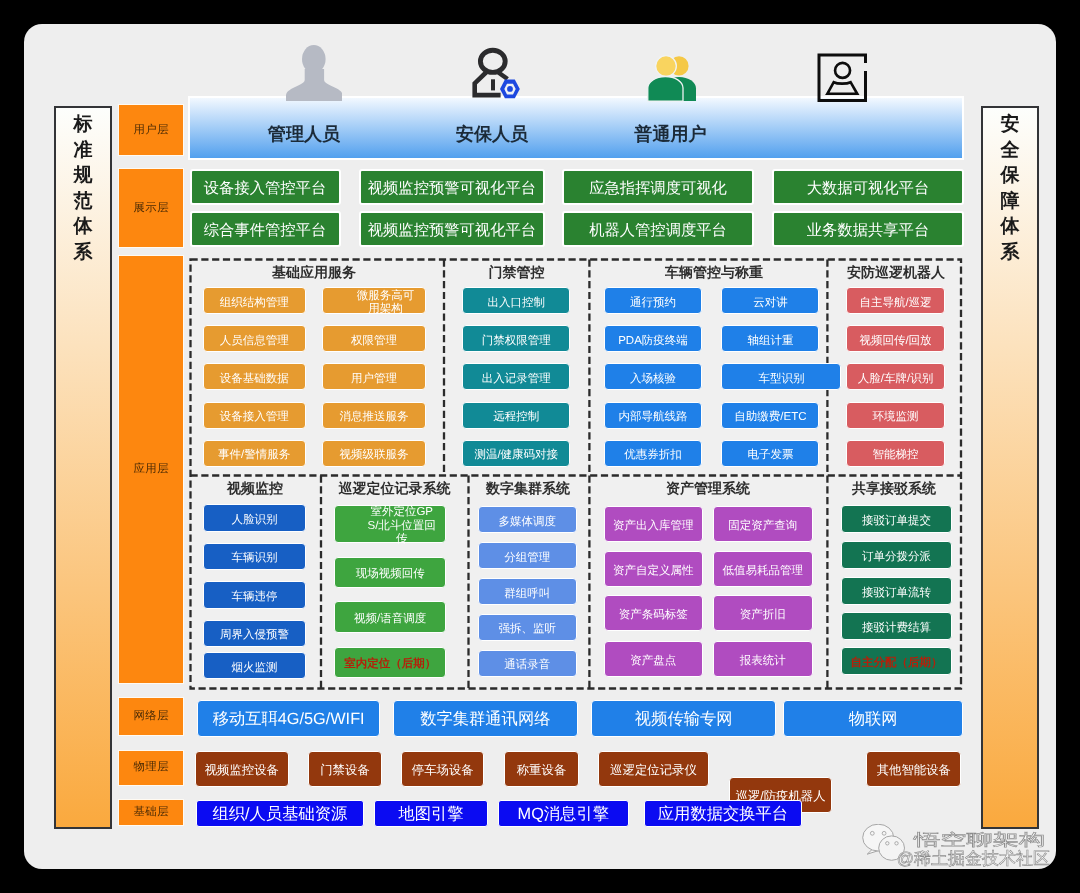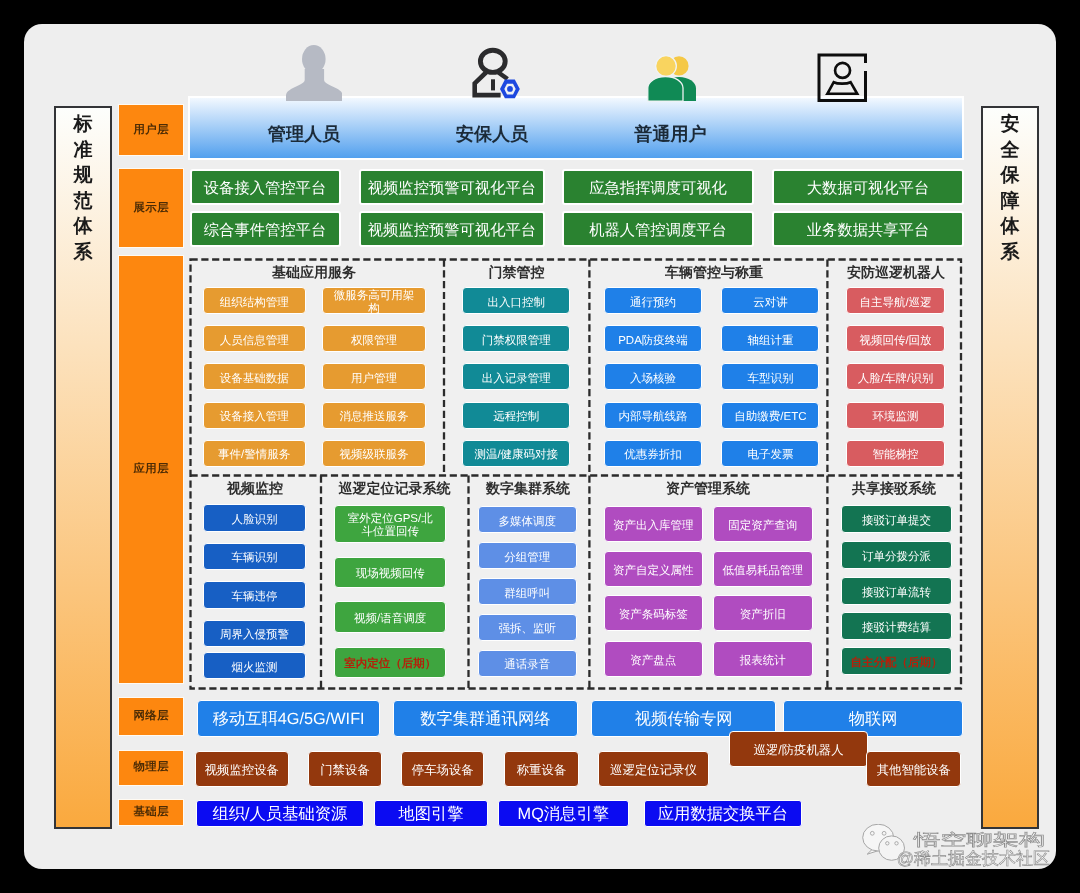--- a/index.html
+++ b/index.html
@@ -49,21 +49,21 @@
 }
 .rail-l { left:30px; }
 .rail-r { left:957px; }
 
 
 .lbl {
   position:absolute; background:#fd870f; border:1.5px solid #fffaf2;
   display:flex; align-items:center; justify-content:center;
   transform:translate(-24px,-24px);
 }
-.lbl span { font-size:11.4px; font-weight:700; color:#4d2c05; letter-spacing:0.5px; }
+.lbl span { font-size:11.4px; font-weight:400; color:#4d2c05; letter-spacing:0.5px; }
 
 
 .box {
   position:absolute; display:flex; align-items:center; justify-content:center;
   text-align:center; transform:translate(-24px,-24px);
   border-radius:4px; border:1.6px solid #ffffff;
 }
 .box span { display:block; line-height:1.15; }
 
 .disp { background:#2a8230; border-radius:3px; border-width:2px; padding:4px 6px 0; }
@@ -76,21 +76,21 @@
 }
 .appframe { position:absolute; left:0; top:0; }
 
 .gtitle {
   position:absolute; width:160px; text-align:center; transform:translate(-24px,-24px);
   font-size:14px; font-weight:700; color:#2e2e2e; line-height:22px;
 }
 
 .tile { padding:5.9px 7px 0; }
 .tile span { font-size:11.5px; color:#ffffff; font-weight:500; line-height:13.8px; white-space:nowrap; }
-.wraptile span { white-space:normal; word-break:break-all; }
+.wraptile span { white-space:normal; word-break:break-all;margin-left:23px; }
 .t-orange { background:#e69b30; }
 .t-teal   { background:#118a96; }
 .t-blue   { background:#1f80e8; }
 .t-red    { background:#d85c60; }
 .t-vblue  { background:#175fc4; }
 .t-pgreen { background:#3ea53f; }
 .t-cblue  { background:#5e8fe6; }
 .t-purple { background:#b04cc0; }
 .t-sgreen { background:#137452; }
 
@@ -270,21 +270,21 @@
       </div>
 <div class="box tile t-blue" style="left:604.1px;top:325.2px;width:97.9px;height:27.0px">
         <span>PDA防疫终端</span>
       </div>
 <div class="box tile t-blue" style="left:721.4px;top:325.2px;width:98.0px;height:27.0px">
         <span>轴组计重</span>
       </div>
 <div class="box tile t-blue" style="left:604.1px;top:363.4px;width:97.9px;height:27.0px">
         <span>入场核验</span>
       </div>
-<div class="box tile t-blue" style="left:721.4px;top:363.4px;width:98.0px;height:27.0px">
+<div class="box tile t-blue" style="left:721.4px;top:363.4px;width:120px;height:27.0px">
         <span>车型识别</span>
       </div>
 <div class="box tile t-blue" style="left:604.1px;top:401.6px;width:97.9px;height:27.0px">
         <span>内部导航线路</span>
       </div>
 <div class="box tile t-blue" style="left:721.4px;top:401.6px;width:98.0px;height:27.0px">
         <span>自助缴费/ETC</span>
       </div>
 <div class="box tile t-blue" style="left:604.1px;top:439.8px;width:97.9px;height:27.0px">
         <span>优惠券折扣</span>
@@ -414,21 +414,21 @@
       </div>
 <div class="box phys" style="left:401.1px;top:751.4px;width:83.3px;height:35.5px">
         <span>停车场设备</span>
       </div>
 <div class="box phys" style="left:503.9px;top:751.4px;width:75.2px;height:35.5px">
         <span>称重设备</span>
       </div>
 <div class="box phys" style="left:597.9px;top:751.4px;width:111.2px;height:35.5px">
         <span>巡逻定位记录仪</span>
       </div>
-<div class="box phys" style="left:729.0px;top:731px;width:139px;height:35.5px">
+<div class="box phys" style="left:729.0px;top:777px;width:103px;height:35.5px">
         <span>巡逻/防疫机器人</span>
       </div>
 <div class="box phys" style="left:866.3px;top:751.4px;width:95.0px;height:35.5px">
         <span>其他智能设备</span>
       </div>
 <div class="box base" style="left:196.0px;top:799.5px;width:167.8px;height:27.7px">
         <span>组织/人员基础资源</span>
       </div>
 <div class="box base" style="left:374.0px;top:799.5px;width:114.1px;height:27.7px">
         <span>地图引擎</span>

